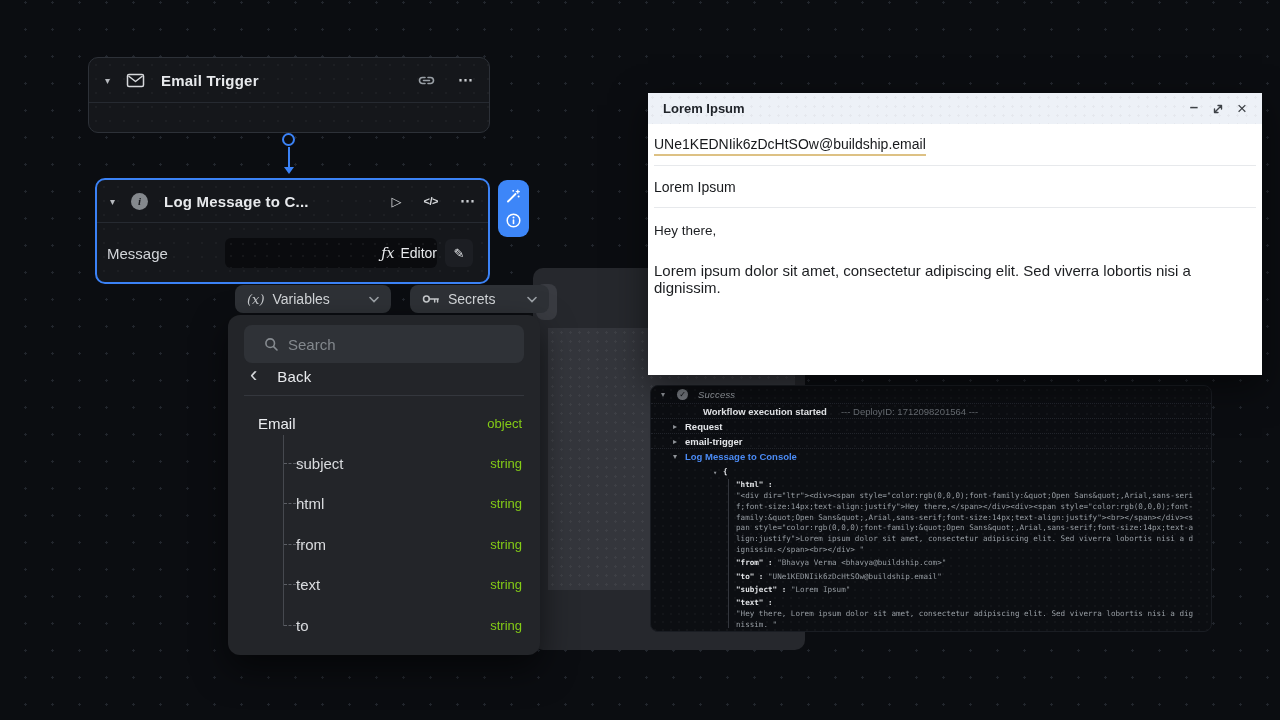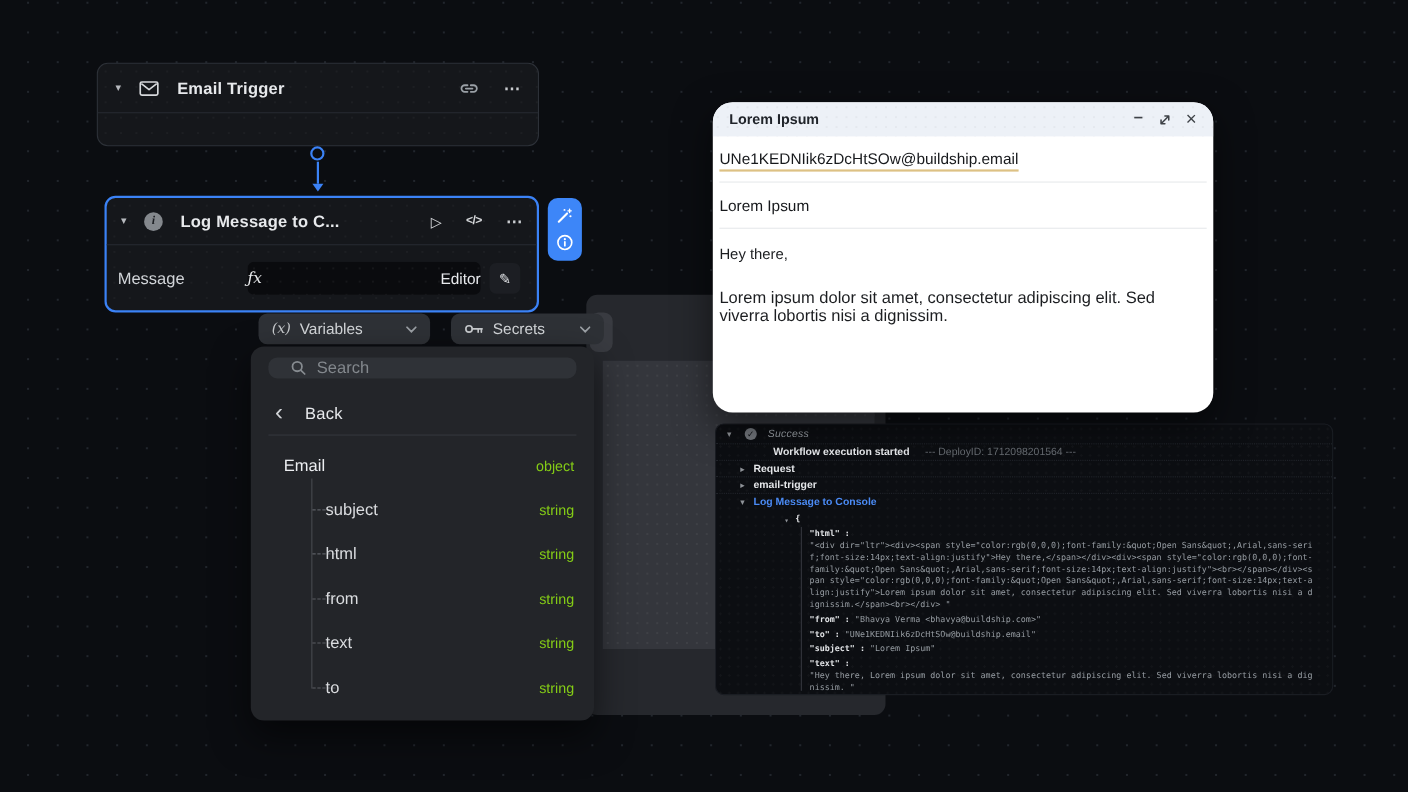--- a/index.html
+++ b/index.html
@@ -32,21 +32,21 @@
   .code-glyph { color:#d7d9dc; font-size:11px; font-weight:bold; letter-spacing:-0.5px; }
   .dots-glyph { color:#c9ccd0; font-size:15px; font-weight:bold; }
   .envelope { margin-right:16px; display:flex; }
   .info-badge { width:17px; height:17px; border-radius:50%; background:#84888d; color:#1b1d21;
     font-size:11px; font-weight:bold; display:flex; align-items:center; justify-content:center;
     margin-right:16px; font-family:"Liberation Serif", serif; font-style:italic; }
 
   .log-row { height:60px; display:flex; align-items:center; padding:0 15px 0 10px; }
   .field-label { color:#d2d5d9; font-size:15px; }
   .editor-btn { margin-left:auto; width:212px; height:30px; background:#0a0b0e; border-radius:6px;
-    display:flex; align-items:center; justify-content:space-between; gap:22px; cursor:pointer;
+    display:flex; align-items:center; justify-content:flex-end; gap:6px; cursor:pointer;
     background-image:radial-gradient(circle, rgba(255,255,255,0.05) 1px, transparent 1.2px); background-size:12px 12px; }
   .fx-glyph { color:#eceef0; font-size:14px; font-style:italic; font-family:"DejaVu Serif", serif; }
   .editor-label { color:#e8eaed; font-size:14px; }
   .pencil-btn { margin-left:8px; width:28px; height:28px; background:#1c1e23; border-radius:6px;
     display:flex; align-items:center; justify-content:center; color:#e4e6e9; font-size:13px; cursor:pointer; }
 
   
   .conn-circle { position:absolute; left:282px; top:133px; width:13px; height:13px; border-radius:50%;
     border:2px solid #3b82f6; background:#0b0d11; z-index:3; }
   .conn-line { position:absolute; left:288px; top:147px; width:2px; height:20px; background:#3b82f6; }
@@ -70,43 +70,43 @@
   .pill-row { position:absolute; top:285px; left:235px; z-index:4; display:flex; gap:19px; }
   .pill { height:28px; background:#2e3136; border-radius:8px; display:flex; align-items:center;
     padding:0 12px; gap:8px; cursor:pointer; }
   .pill-variables { width:156px; }
   .pill-secrets { width:139px; }
   .px-glyph { color:#c7cacd; font-size:13px; font-style:italic; font-family:"DejaVu Serif", serif; }
   .pill-label { color:#d3d6d9; font-size:14px; flex:1; }
 
   .var-panel { position:absolute; left:228px; top:315px; width:312px; height:340px; background:#232529;
     border-radius:12px; z-index:4; box-shadow:0 14px 34px rgba(0,0,0,.55); }
-  .search-box { position:absolute; left:16px; top:10px; width:280px; height:19px; background:#2f3237;
+  .search-box { position:absolute; left:16px; top:10px; width:280px; height:38px; background:#2f3237;
     border-radius:8px; display:flex; align-items:center; padding:0 20px; gap:9px; }
   .search-box input { background:transparent; border:none; outline:none; color:#d8dadd;
     font-size:15px; width:100%; font-family:"Liberation Sans", sans-serif; }
   .search-box input::placeholder { color:#83888d; }
   .back-row { position:absolute; left:0; top:44px; width:100%; height:34px; display:flex;
     align-items:center; padding:0 22px; gap:20px; cursor:pointer; }
   .back-chevron { color:#d2d5d8; font-size:22px; line-height:20px; margin-top:-3px; }
   .back-label { color:#e8eaed; font-size:15px; font-weight:500; letter-spacing:.2px; }
   .var-divider { position:absolute; left:16px; right:16px; top:80px; height:1px; background:#34373d; }
 
   .t-row { position:absolute; left:30px; right:18px; height:22px; display:flex; align-items:center;
     justify-content:space-between; cursor:pointer; }
   .t-name { color:#dadcdf; font-size:15px; }
   .t-root-name { color:#eceef1; font-size:15px; }
   .t-type { color:#84cc16; font-size:13px; }
   .t-child .t-name { padding-left:38px; }
   .t-guide-v { position:absolute; left:55px; top:120px; width:1px; height:191px; background:#46494f; }
   .t-guide-h { position:absolute; left:56px; width:21px; height:0; border-top:1px dashed #5c5f65; }
 
   
-  .modal { position:absolute; left:648px; top:93px; width:455px; height:282px; background:#ffffff;
-    border-radius:18px; z-index:5; box-shadow:0 12px 34px rgba(0,0,0,.5); overflow:hidden; }
+  .modal { position:absolute; left:648px; top:93px; width:614px; height:282px; background:#ffffff;
+    border-radius:0; z-index:5; box-shadow:0 12px 34px rgba(0,0,0,.5); overflow:hidden; }
   .modal-header { height:31px; background:#edf1f7; display:flex; align-items:center; padding:0 15px;
     background-image:radial-gradient(circle, rgba(0,0,0,0.035) 1px, transparent 1.2px); background-size:9px 9px; }
   .modal-title { font-size:13px; font-weight:700; color:#20242a; flex:1; }
   .win-btn { color:#3e4247; cursor:pointer; display:flex; align-items:center; justify-content:center; }
   .win-min { font-size:15px; font-weight:bold; margin-right:14px; margin-top:-4px; }
   .win-close { font-size:17px; margin-left:13px; }
   .modal-body { padding:0 6px; }
   .to-line { display:inline-block; margin-top:12px; font-size:14px; color:#17191c;
     border-bottom:2px solid #ddc184; padding-bottom:2px; }
   .m-divider { height:1px; background:#e7e9ec; margin-top:9px; }

